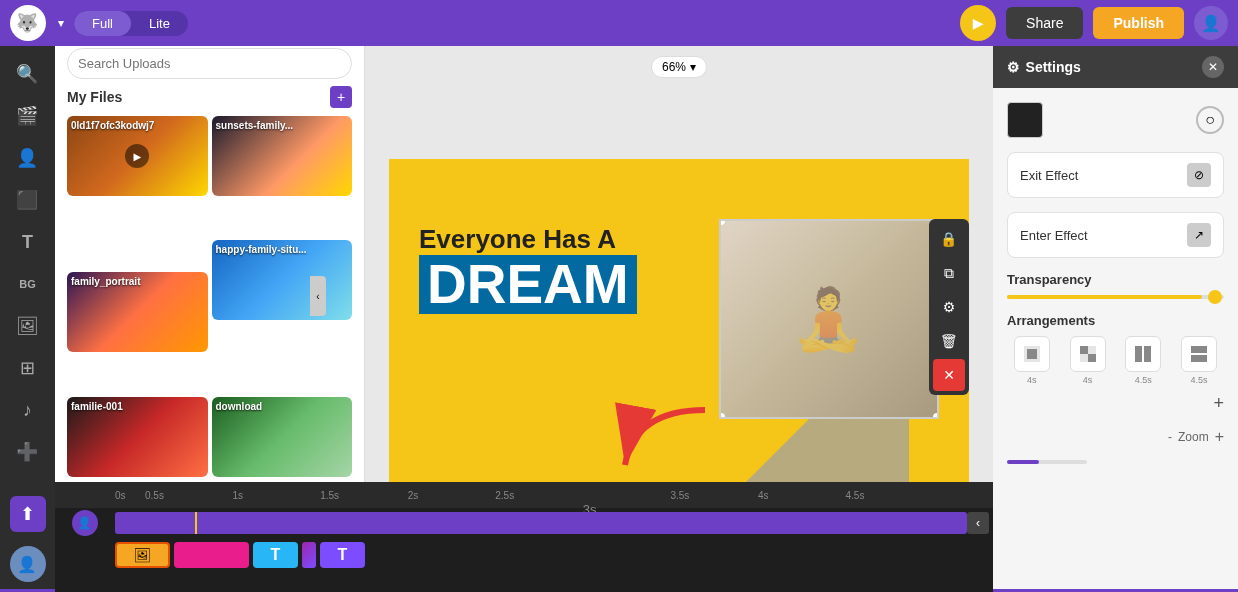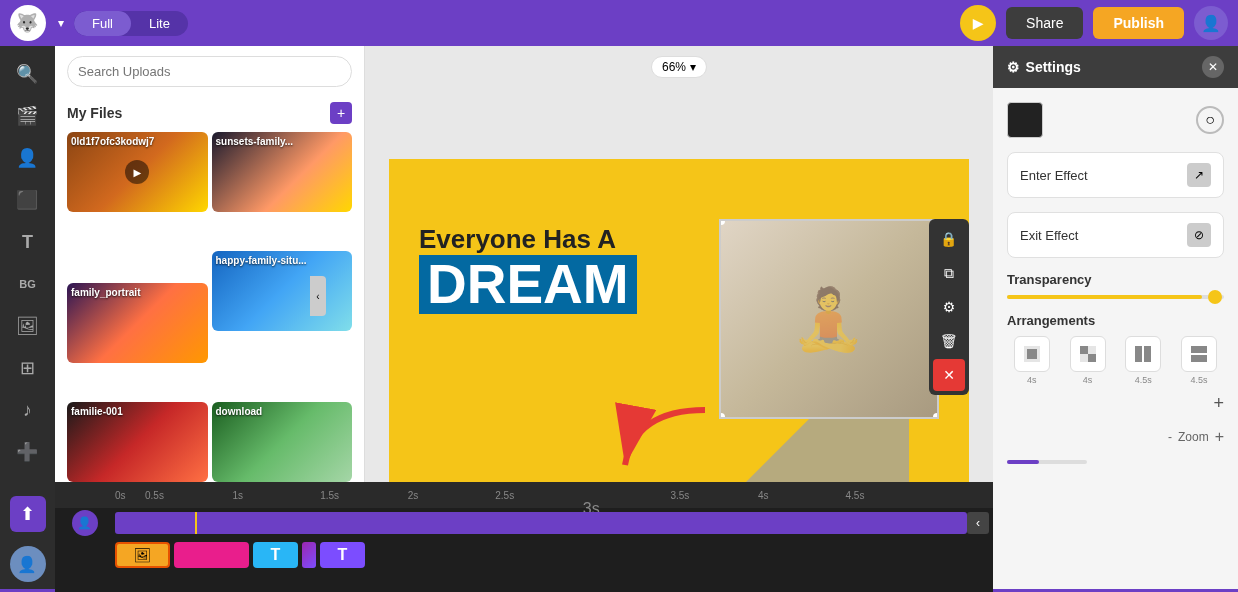--- a/index.html
+++ b/index.html
@@ -67,21 +67,21 @@
       width: 36px; height: 36px; background: #6c8ebf; border-radius: 50%;
       display: flex; align-items: center; justify-content: center; margin-top: 8px; font-size: 16px;
     }
 
     
     .upload-panel {
       width: 310px; background: white; display: flex; flex-direction: column; flex-shrink: 0;
       border-right: 1px solid #ddd; height: 100%;
     }
     .upload-search {
-      padding: 10px 12px;
+      padding: 2px 12px;
     }
     .upload-search input {
       width: 100%; padding: 7px 10px; border: 1px solid #ddd; border-radius: 20px;
       font-size: 13px; color: #999; outline: none;
     }
     .my-files-header {
       display: flex; align-items: center; justify-content: space-between;
       padding: 5px 12px 8px;
     }
     .my-files-label { font-size: 14px; font-weight: bold; color: #333; }
@@ -411,27 +411,27 @@
       <div class="settings-close">✕</div>
     </div>
     <div class="settings-body">
 
       <div class="color-row">
         <div class="color-swatch"></div>
         <div class="color-circle-btn">○</div>
       </div>
 
       <div class="effect-row">
+        <span class="effect-label">Exit Effect</span>
+        <div class="effect-icon">⊘</div>
+      </div>
+
+      <div class="effect-row">
         <span class="effect-label">Enter Effect</span>
         <div class="effect-icon">↗</div>
-      </div>
-
-      <div class="effect-row">
-        <span class="effect-label">Exit Effect</span>
-        <div class="effect-icon">⊘</div>
       </div>
 
       <div class="transparency-section">
         <div class="transparency-label">Transparency</div>
         <div class="slider-track">
           <div class="slider-fill"></div>
           <div class="slider-thumb"></div>
         </div>
       </div>
 
@@ -496,21 +496,21 @@
 
 <div style="position:fixed;bottom:0;left:55px;right:245px;height:110px;background:#1e1e1e;z-index:50;">
 
   <div style="display:flex;align-items:center;height:26px;background:#2a2a2a;padding:0 60px;">
     <span style="color:#888;font-size:10px;min-width:30px;">0s</span>
     <span style="color:#888;font-size:10px;flex:1;">0.5s</span>
     <span style="color:#888;font-size:10px;flex:1;">1s</span>
     <span style="color:#888;font-size:10px;flex:1;">1.5s</span>
     <span style="color:#888;font-size:10px;flex:1;">2s</span>
     <span style="color:#888;font-size:10px;flex:1;">2.5s</span>
-    <span style="color:#888;font-size:16px;flex:1;margin-top:28px;">3s</span>
+    <span style="color:#888;font-size:13px;flex:1;margin-top:28px;">3s</span>
     <span style="color:#888;font-size:10px;flex:1;">3.5s</span>
     <span style="color:#888;font-size:10px;flex:1;">4s</span>
     <span style="color:#888;font-size:10px;flex:1;">4.5s</span>
   </div>
 
   <div style="position:relative;height:30px;display:flex;align-items:center;">
     <div style="width:60px;display:flex;align-items:center;justify-content:center;">
       <div style="width:26px;height:26px;background:#6c3fc5;border-radius:50%;display:flex;align-items:center;justify-content:center;color:white;font-size:12px;cursor:pointer;">👤</div>
     </div>
 

